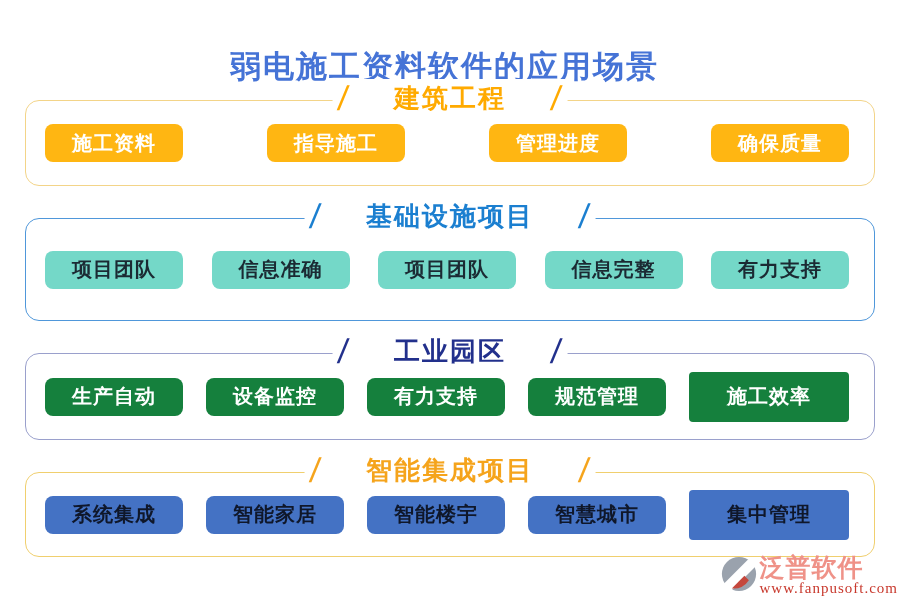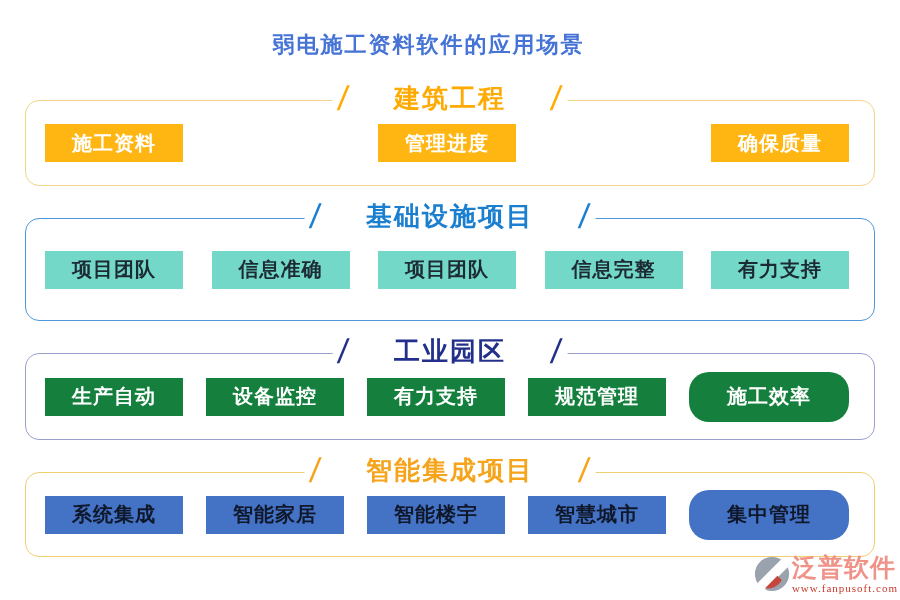--- a/index.html
+++ b/index.html
@@ -1,21 +1,21 @@
 <!DOCTYPE html>
 <html><head>
 <meta charset="utf-8">
 <style>
   html,body{margin:0;padding:0;background:#ffffff;}
   body{width:900px;height:600px;position:relative;overflow:hidden;
        font-family:"Liberation Sans","DejaVu Sans",sans-serif;}
 
   .page-title{
     position:absolute;top:30px;left:0;width:857px;text-align:center;
-    font-size:22px;font-weight:bold;color:#4573d6;letter-spacing:2px;margin:0;
+    font-size:31px;font-weight:bold;color:#4573d6;letter-spacing:2px;margin:16px;
   }
 
   .group{position:absolute;left:25px;width:850px;}
   .g1{top:100px;height:86px;}
   .g2{top:218px;height:103px;}
   .g3{top:353px;height:87px;}
   .g4{top:472px;height:85px;}
 
   .box{position:absolute;inset:0;border-radius:14px;background:#ffffff;}
   .g1 .box{border:1px solid #f3d488;}
@@ -34,51 +34,52 @@
   .g2 .gtitle,.g2 .slash{color:#1b7fd0;}
   .g3 .gtitle,.g3 .slash{color:#22308c;}
   .g4 .gtitle,.g4 .slash{color:#f5a41c;}
 
   .row{
     position:absolute;left:20px;right:26px;top:0;bottom:0;
     display:flex;align-items:center;justify-content:space-between;z-index:1;
   }
   .tag{
     height:38px;display:flex;align-items:center;justify-content:center;
-    padding:0 27px;border-radius:0;font-size:20px;font-weight:bold;
+    padding:0 27px;border-radius:8px;font-size:20px;font-weight:bold;
     letter-spacing:1px;cursor:pointer;
   }
-  .tag.lg{height:50px;padding:0 38px;border-radius:20px;}
+  .tag.lg{height:50px;padding:0 38px;border-radius:4px;}
   .g1 .tag{background:#ffb612;color:#ffffff;}
   .g2 .tag{background:#74d8c8;color:#1b2a33;}
   .g3 .tag{background:#15803d;color:#ffffff;}
   .g4 .tag{background:#4472c4;color:#0f172a;}
 
   .brand{
     position:absolute;right:2px;bottom:4px;display:flex;align-items:flex-start;z-index:3;
   }
   .brand-icon{margin-top:2px;margin-right:2px;}
   .brand-name{font-size:25px;font-weight:bold;color:#ef9288;letter-spacing:1px;line-height:26px;}
   .brand-url{font-family:"Liberation Serif","DejaVu Serif",serif;
-    font-size:11px;color:#c8382c;letter-spacing:1px;text-align:right;line-height:16px;}
+    font-size:15px;color:#c8382c;letter-spacing:1px;text-align:right;line-height:16px;}
 </style>
 </head>
 <body>
 
 <h1 class="page-title">弱电施工资料软件的应用场景</h1>
 
 <section class="group g1">
   <div class="box"></div>
   <div class="ghead">
     <span class="slash">/</span>
     <span class="gtitle">建筑工程</span>
     <span class="slash">/</span>
   </div>
   <div class="row">
     <div class="tag">施工资料</div>
+    <div class="tag">指导施工</div>
     <div class="tag">管理进度</div>
     <div class="tag">确保质量</div>
   </div>
 </section>
 
 <section class="group g2">
   <div class="box"></div>
   <div class="ghead">
     <span class="slash">/</span>
     <span class="gtitle">基础设施项目</span>

